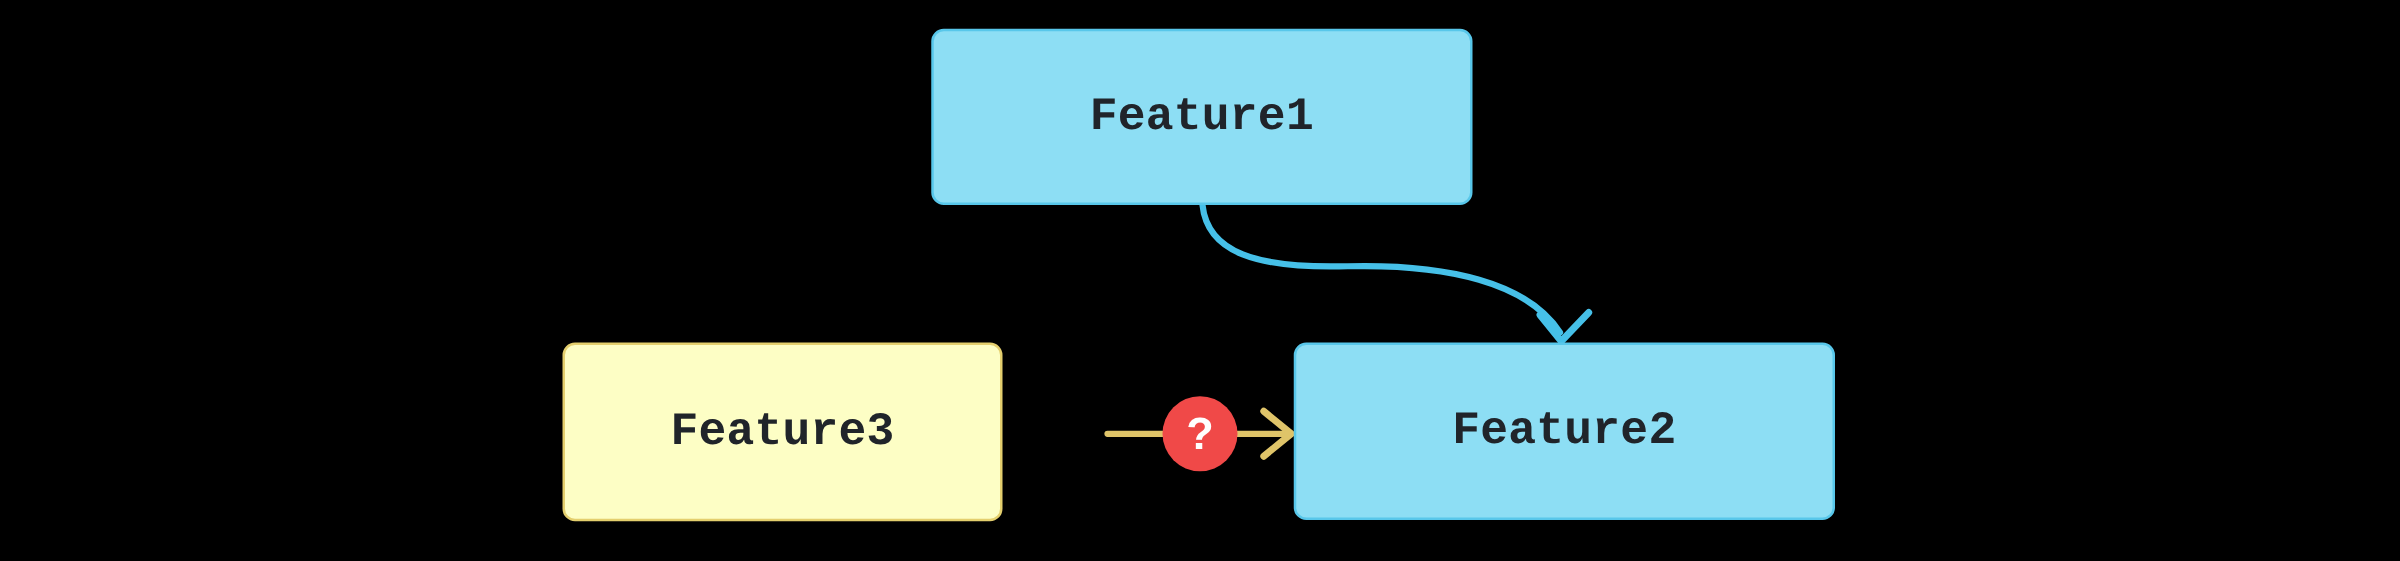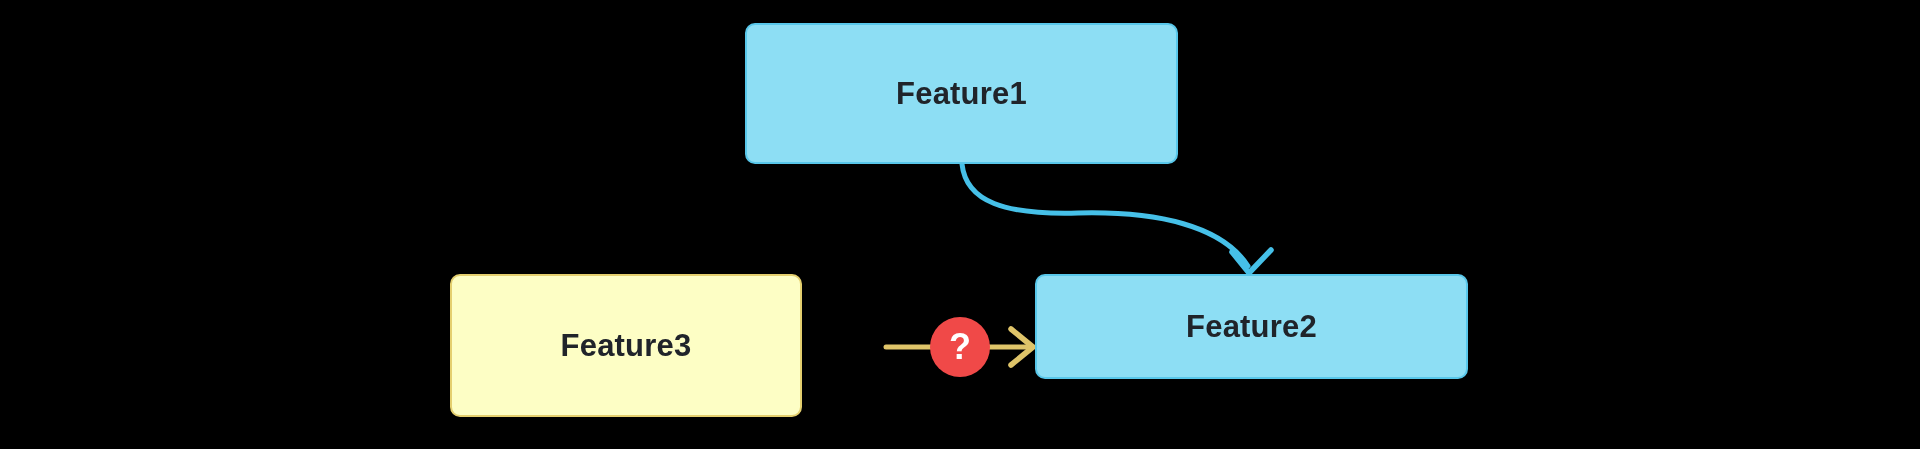--- a/index.html
+++ b/index.html
@@ -35,27 +35,28 @@
   .node {
     position: absolute;
     box-sizing: border-box;
     border: 2.5px solid;
     border-radius: 10px;
     display: flex;
     align-items: center;
     justify-content: center;
   }
   .node-label {
-    font-size: 31px;
+    font-size: 37px;
     font-weight: 700;
     letter-spacing: 0.2px;
+    font-family: Liberation Mono, monospace;
   }
   .node-feature1 { left: 745px; top: 23px;  width: 433px; height: 141px; }
   .node-feature3 { left: 450px; top: 274px; width: 352px; height: 143px; }
-  .node-feature2 { left: 1035px; top: 274px; width: 433px; height: 105px; }
+  .node-feature2 { left: 1035px; top: 274px; width: 433px; height: 142px; }
   .edge-badge {
     position: absolute;
     left: 930px;
     top: 317px;
     width: 60px;
     height: 60px;
     border-radius: 50%;
     display: flex;
     align-items: center;
     justify-content: center;

